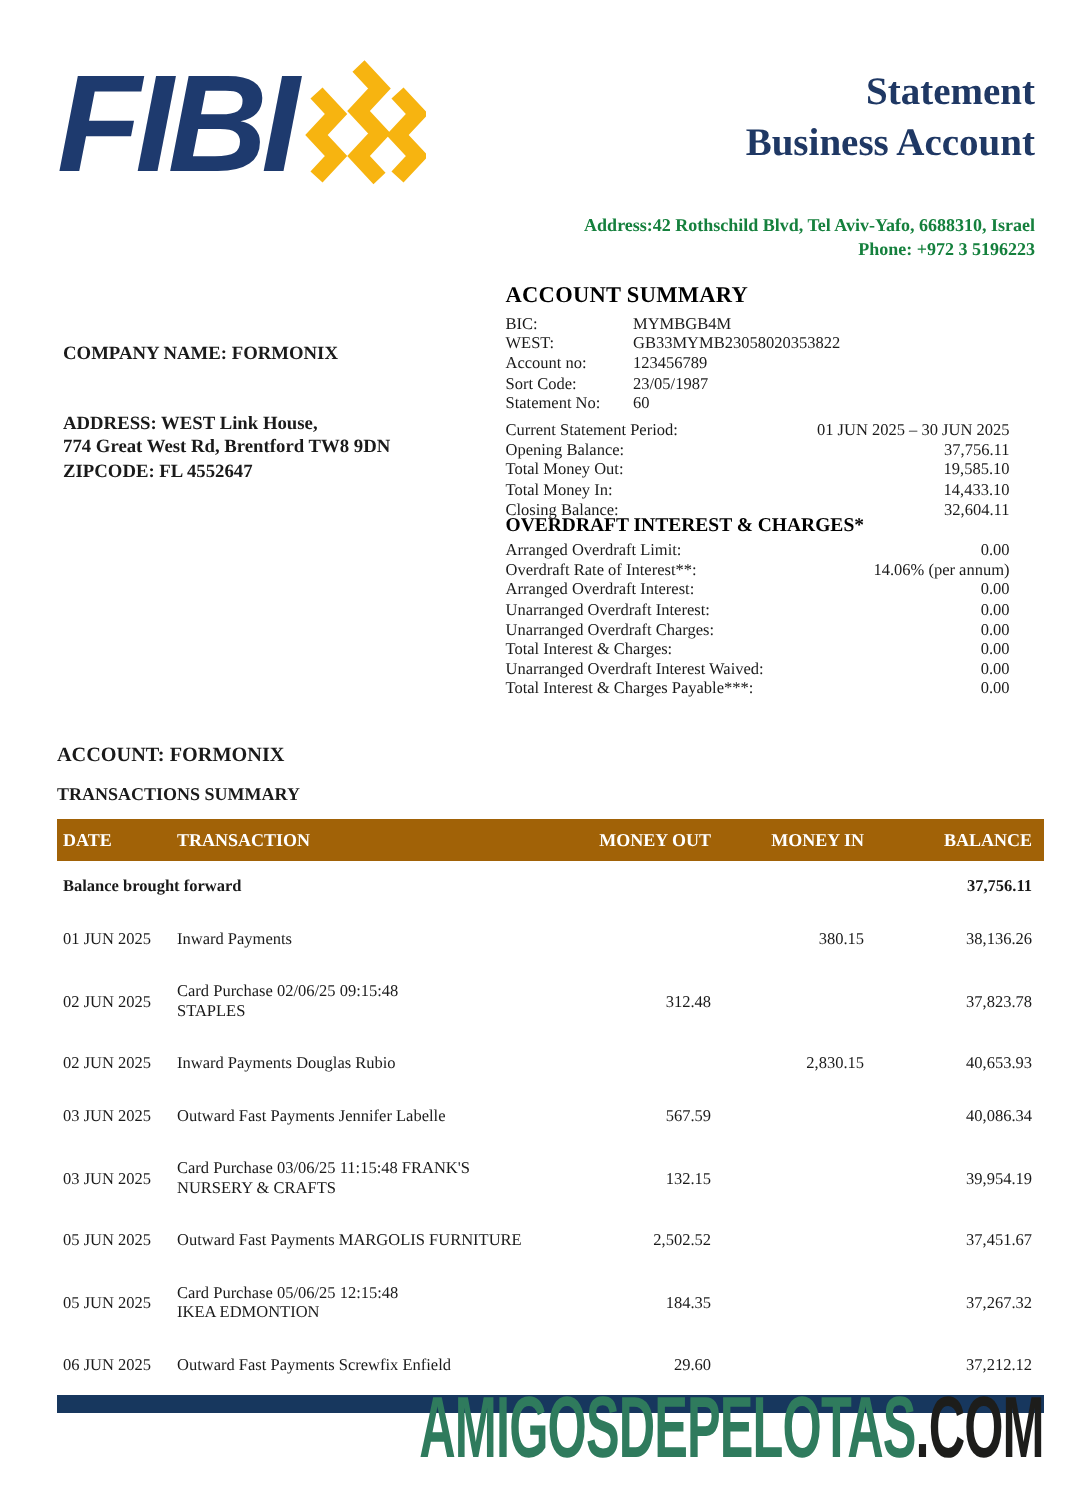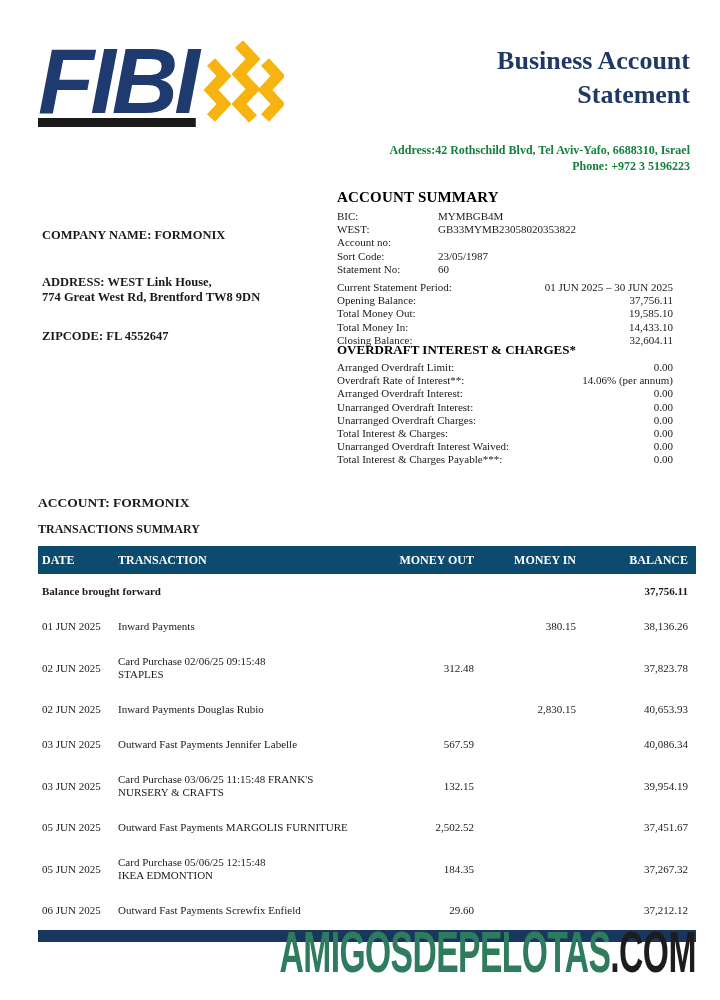--- a/index.html
+++ b/index.html
@@ -3,55 +3,55 @@
 <meta charset="utf-8">
 <style>
   * { margin:0; padding:0; box-sizing:border-box; }
   html,body { background:#e8e8e8; }
   .page {
     position:relative; width:720px; height:1000px; margin:0 auto;
     background:#ffffff; overflow:hidden;
     font-family:"Liberation Serif", serif; color:#1a1a1a;
   }
   
-  .logo { position:absolute; left:38px; top:38px; display:flex; align-items:flex-start;text-decoration:underline; }
+  .logo { position:absolute; left:38px; top:38px; display:flex; align-items:center; }
   .logo-text {
     font-family:"Liberation Sans", sans-serif; font-style:italic; font-weight:bold;
     font-size:92px; line-height:86px; letter-spacing:-4px; color:#1e3a6e;
   }
   .logo-arrows { margin-left:6px; margin-top:2px; }
   .doc-title {
     position:absolute; right:30px; top:44px; text-align:right;
     font-size:26px; line-height:34px; font-weight:bold; color:#1f3864;
   }
   .contact {
     position:absolute; right:30px; top:142px; text-align:right;
     font-size:12px; line-height:16px; font-weight:bold; color:#15803d;
   }
   
   .company { position:absolute; left:42px; top:228px; width:290px; font-size:12.5px; line-height:15px; font-weight:bold; }
   .company .gap-b { margin-bottom:32px; }
-  .company .gap-t { margin-top:24px; }
+  .company .gap-t { margin-top:2px; }
   
   .summary { position:absolute; left:337px; top:189px; width:336px; }
   .summary h2 { font-size:15px; letter-spacing:0.2px; margin-bottom:4px; color:#000; }
-  .kv { display:flex; font-size:11px; line-height:13.2px;gap:16px; }
+  .kv { display:flex; font-size:11px; line-height:13.2px; }
   .kv .k { width:85px; flex:none; }
   .kv .v { flex:1; }
   .kv.right .v { text-align:right; }
   .totals { margin-top:5px; }
   
   .overdraft { position:absolute; left:337px; top:342px; width:336px; }
   .overdraft h2 { font-size:13px; margin-bottom:3px; color:#000; }
   
   .txn { position:absolute; left:38px; top:495px; width:658px; }
   .txn .acct { font-size:13.5px; font-weight:bold; margin-bottom:11px; }
   .txn .hist { font-size:12px; font-weight:bold; margin-bottom:9px; }
   .thead {
-    display:flex; align-items:center; background:#0c4a6e; color:#ffffff;
+    display:flex; align-items:center; background:#a16207; color:#ffffff;
     font-weight:bold; font-size:12px; height:28px;justify-content:space-between;
   }
   .t-row { display:flex; align-items:center; padding:11px 0; font-size:11px; line-height:13px; }
   .t-row.bold { font-weight:bold; }
   .c-date { width:80px; flex:none; padding-left:4px; }
   .c-desc { flex:1; padding-right:8px; white-space:pre-line; }
   .c-out  { width:92px;  flex:none; text-align:right; }
   .c-in   { width:102px; flex:none; text-align:right; }
   .c-bal  { width:120px; flex:none; text-align:right; padding-right:8px; }
   .tfoot-bar { height:12px; background:#17375e; margin-top:2px; }
@@ -73,22 +73,22 @@
   <div class="logo">
     <span class="logo-text">FIBI</span>
     <svg class="logo-arrows" width="82" height="88" viewBox="0 0 82 88">
       <polyline points="9,22 22,36 9,50 22,64 9,78" fill="none" stroke="#f7b410" stroke-width="11" stroke-linejoin="miter"></polyline>
       <polyline points="37,4 51,19 37,34 51,49 37,64 51,79" fill="none" stroke="#f7b410" stroke-width="11" stroke-linejoin="miter"></polyline>
       <polyline points="63,22 76,36 63,50 76,64 63,78" fill="none" stroke="#f7b410" stroke-width="11" stroke-linejoin="miter"></polyline>
     </svg>
   </div>
 
   <div class="doc-title">
+    <div>Statement</div>
     <div>Business Account</div>
-    <div>Statement</div>
   </div>
 
   <div class="contact">
     <div>Address:42 Rothschild Blvd, Tel Aviv-Yafo, 6688310, Israel</div>
     <div>Phone: +972 3 5196223</div>
   </div>
 
   <div class="company">
     <div class="gap-b">COMPANY NAME: FORMONIX</div>
     <div>ADDRESS: WEST Link House,</div>
@@ -102,20 +102,21 @@
     <div class="kv">
       <span class="k">BIC:</span>
       <span class="v">MYMBGB4M</span>
     </div>
     <div class="kv">
       <span class="k">WEST:</span>
       <span class="v">GB33MYMB23058020353822</span>
     </div>
     <div class="kv">
       <span class="k">Account no:</span>
+      <span class="v">123456789</span>
     </div>
     <div class="kv">
       <span class="k">Sort Code:</span>
       <span class="v">23/05/1987</span>
     </div>
     <div class="kv">
       <span class="k">Statement No:</span>
       <span class="v">60</span>
     </div>
 

